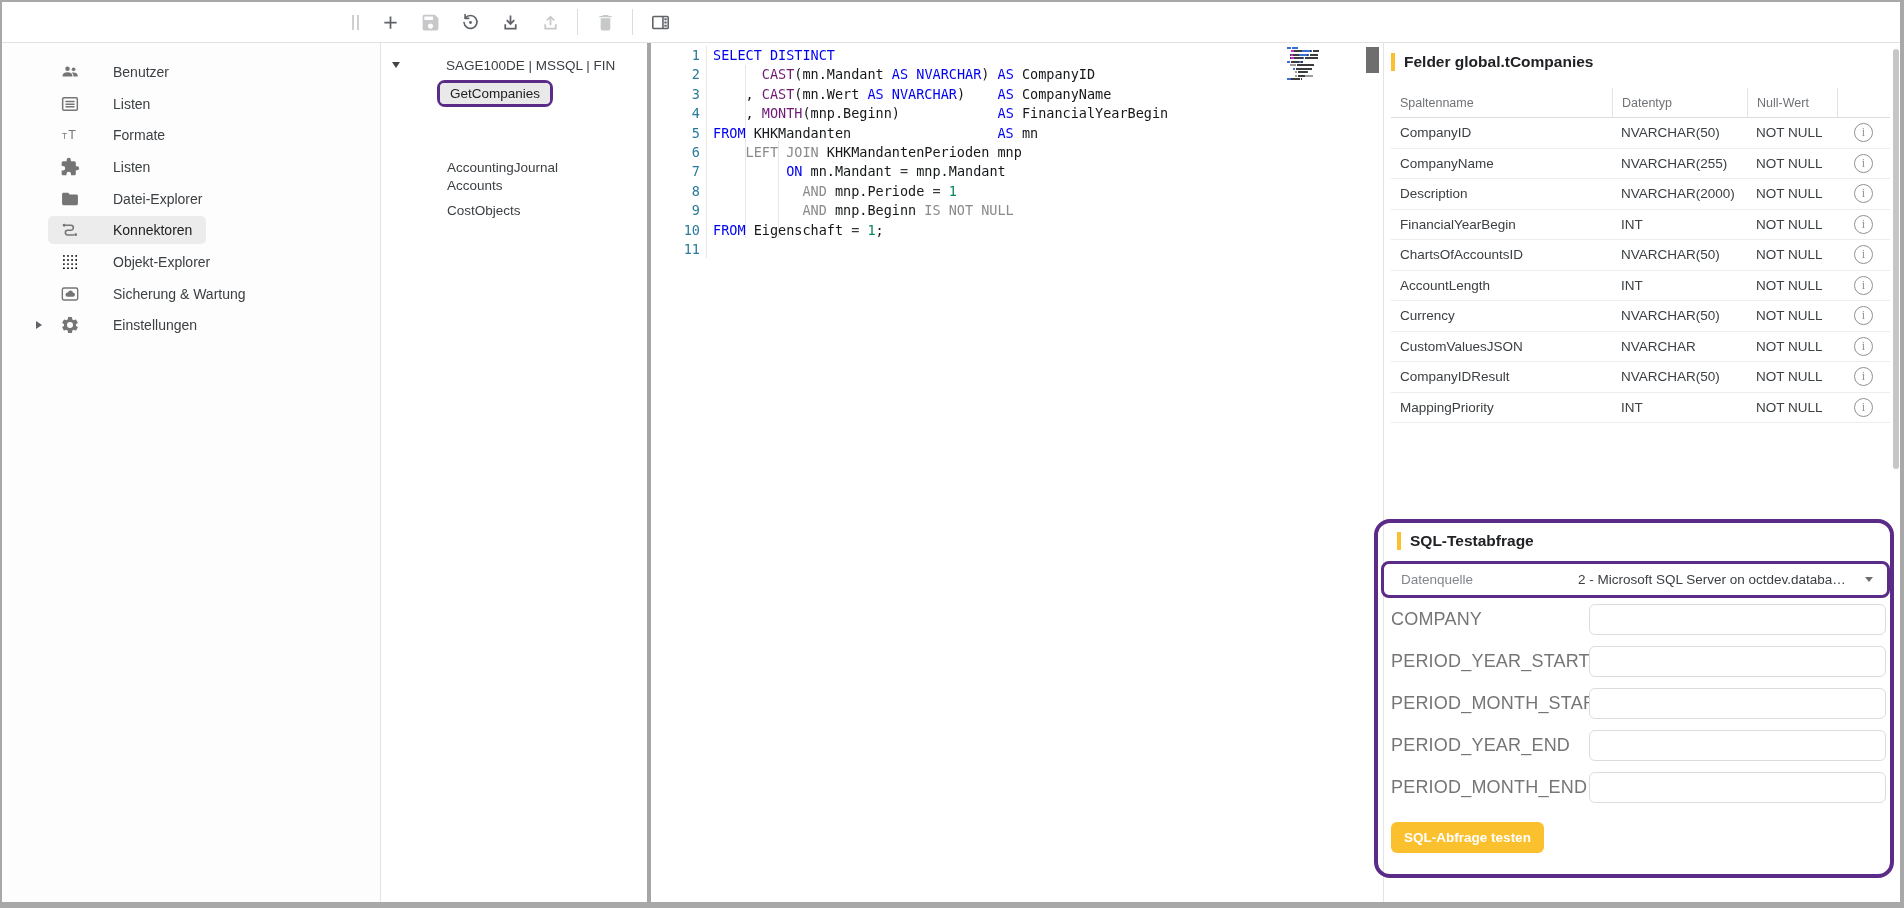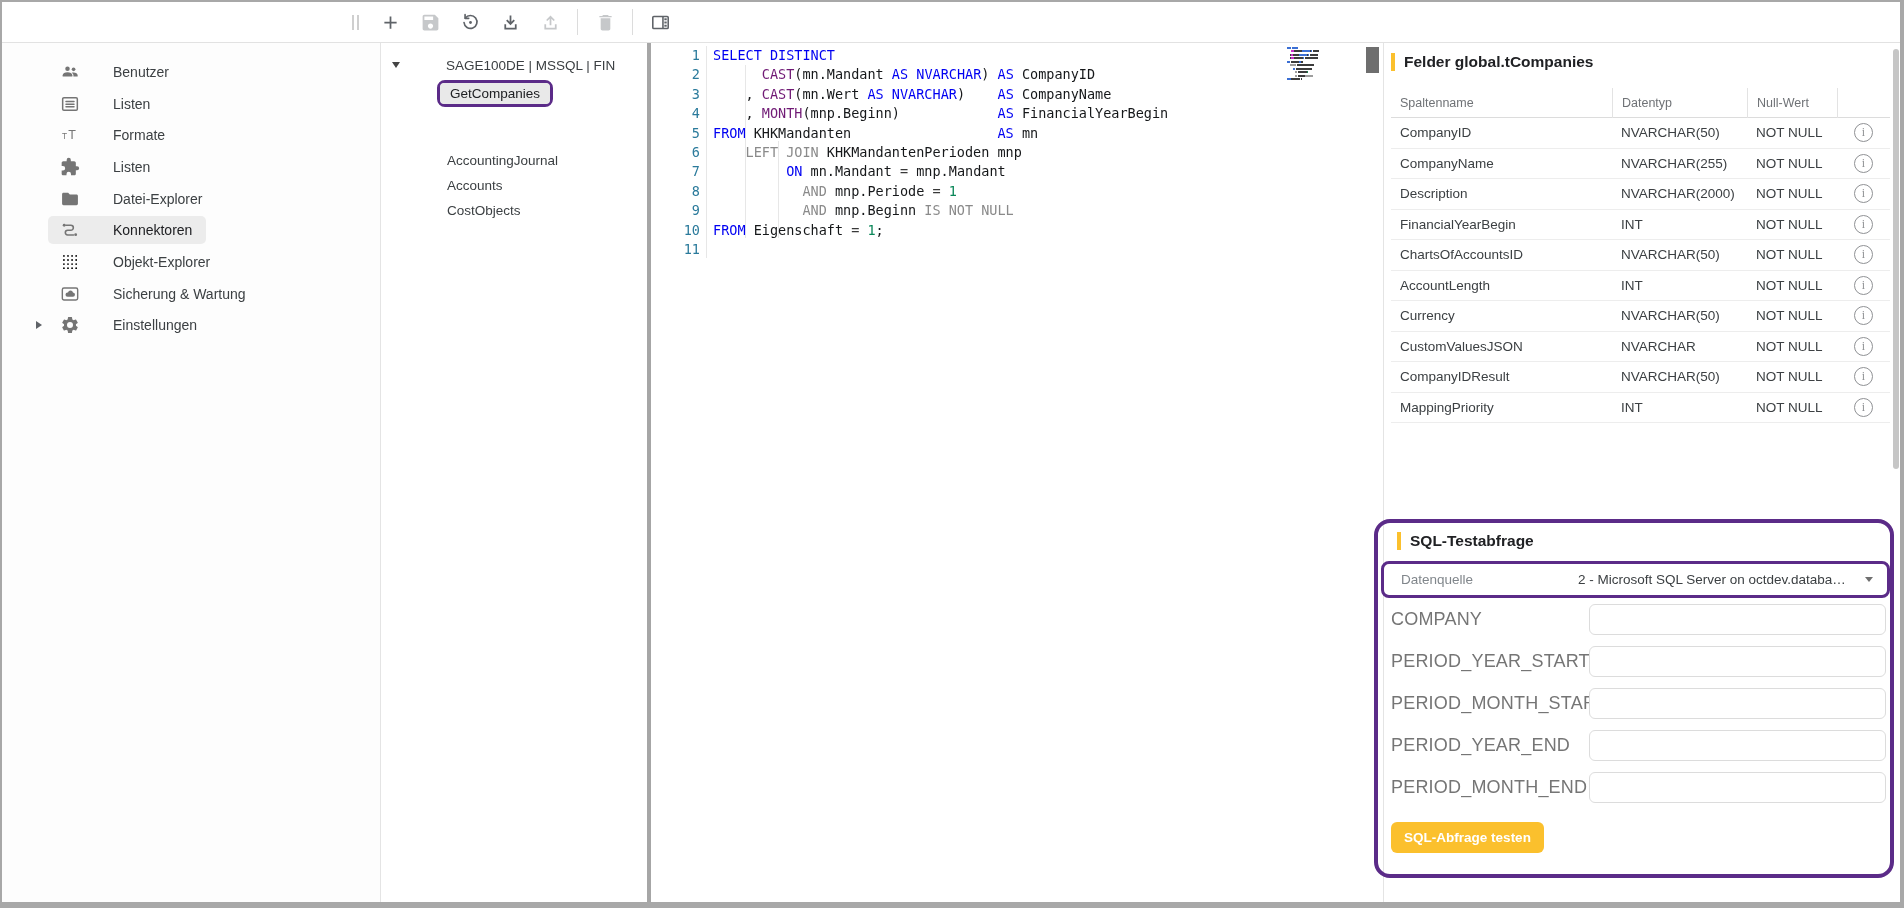--- a/index.html
+++ b/index.html
@@ -293,21 +293,21 @@
   <div class="tree">
     <div class="tree-root">
       <span class="tri-down"></span>
       <span class="sb-ico"></span>
       <span class="tree-root-lbl">SAGE100DE | MSSQL | FIN</span>
     </div>
     <div class="gc-annot">
       <div class="gc-pill">GetCompanies</div>
     </div>
     <div>
-        <div class="tree-child" style="top: 105px;">AccountingJournal</div>
+        <div class="tree-child" style="top: 112px;">AccountingJournal</div>
         <div class="tree-child" style="top: 130px;">Accounts</div>
         <div class="tree-child" style="top: 155px;">CostObjects</div>
       </div>
   </div>
   <div class="splitter"></div>
 
   <div class="editor">
     <div class="iguide" style="left:55px;top:3px;height:212px"></div>
     <div class="iguide" style="left:94px;top:22px;height:173px"></div>
     <div class="iguide" style="left:127px;top:98px;height:97px"></div>

